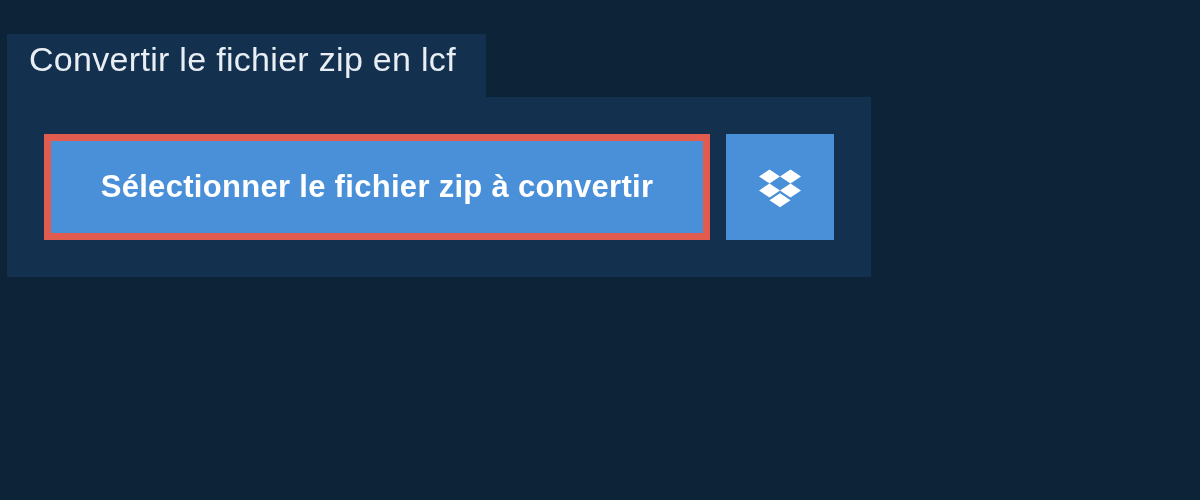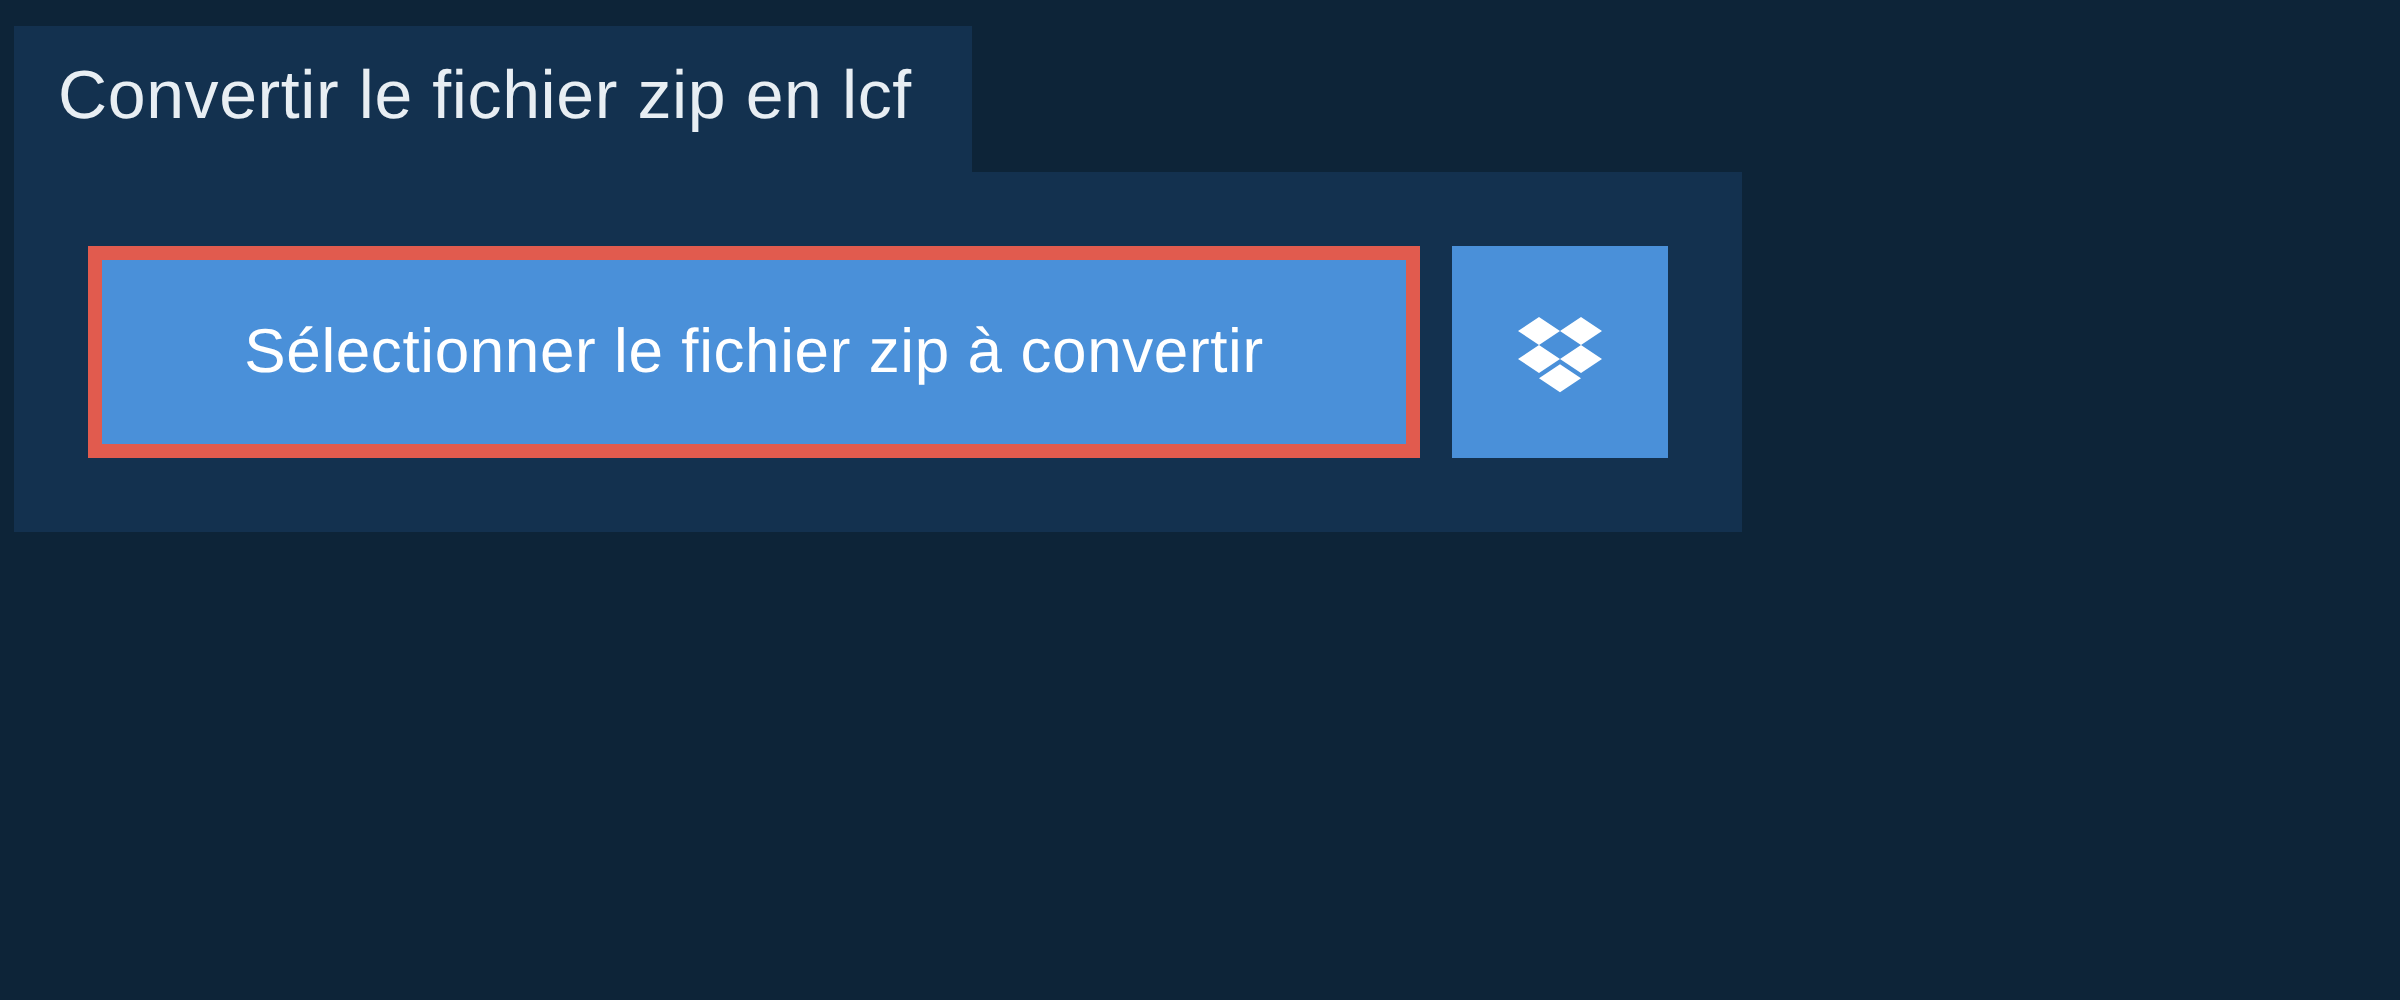--- a/index.html
+++ b/index.html
@@ -10,22 +10,22 @@
     body {
       width: 1200px;
       height: 500px;
       background-color: #0d2438;
       font-family: -apple-system, BlinkMacSystemFont, 'Segoe UI', Arial, sans-serif;
       overflow: hidden;
     }
     .header-bar {
       display: inline-block;
       background-color: #13314f;
-      padding: 16px 30px 18px 22px;
-      margin-top: 13px;
+      padding: 6px 30px 18px 22px;
+      margin-top: 34px;
       margin-left: 7px;
     }
     .header-title {
       color: #e8eef3;
       font-size: 34px;
       font-weight: 300;
       letter-spacing: 0.3px;
     }
     .panel {
       background-color: #13314f;
@@ -44,21 +44,21 @@
       border: 7px solid #e15b4e;
       display: flex;
       align-items: center;
       justify-content: center;
       padding: 28px 20px;
       cursor: pointer;
     }
     .select-file-label {
       color: #ffffff;
       font-size: 31px;
-      font-weight: 400;
+      font-weight: 700;
       letter-spacing: 0.3px;
     }
     .dropbox-button {
       width: 108px;
       background-color: #4a90d9;
       display: flex;
       align-items: center;
       justify-content: center;
       cursor: pointer;
     }

